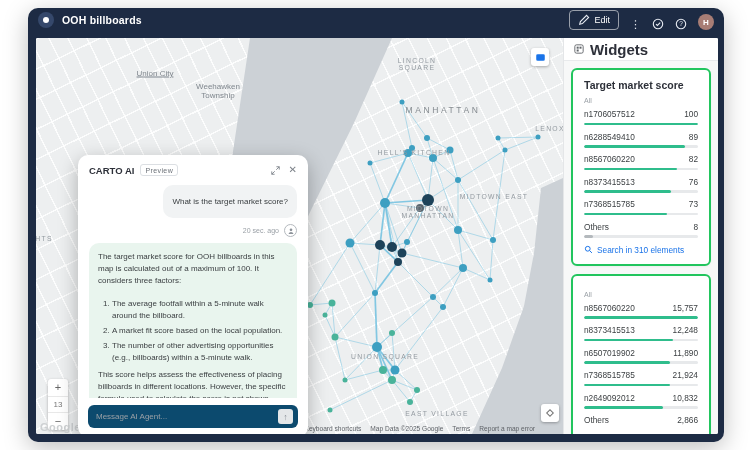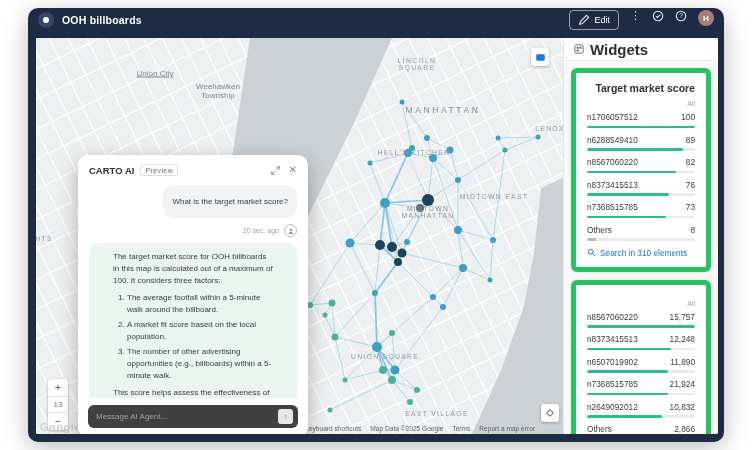--- a/index.html
+++ b/index.html
@@ -6,21 +6,21 @@
   html,body { width:754px; height:450px; background:#fff; font-family:"Liberation Sans", sans-serif; overflow:hidden; }
 
   .window { position:absolute; left:28px; top:8px; width:696px; height:434px;
     background:#1d2b44; border-radius:10px; box-shadow:0 6px 24px rgba(0,0,0,.25); overflow:hidden; }
 
   
   .topbar { position:absolute; left:0; top:0; right:0; height:24px; display:flex; align-items:center; padding:0 10px; gap:8px; }
   .logo { width:16px; height:16px; border-radius:50%; background:#35486b; display:flex; align-items:center; justify-content:center; flex:0 0 auto; }
   .logo::before { content:""; width:6px; height:6px; border-radius:50%; background:#fff; }
   .app-title { color:#fff; font-size:10.5px; font-weight:600; letter-spacing:.2px; }
-  .topbar-right { margin-left:auto; display:flex; align-items:flex-start; gap:11px; }
+  .topbar-right { margin-left:auto; display:flex; align-items:flex-end; gap:11px; }
   .edit-btn { display:flex; align-items:center; gap:4px; color:#fff; font-size:9px; border:1px solid rgba(255,255,255,.55); border-radius:4px; padding:3px 8px; cursor:pointer; }
   .tb-icon { width:12px; height:12px; color:#e7ebf2; }
   .kebab { color:#e7ebf2; font-size:11px; line-height:1; letter-spacing:0; }
   .avatar { width:16px; height:16px; border-radius:50%; background:#a87d75; color:#fff; font-size:8px; font-weight:700; display:flex; align-items:center; justify-content:center; }
 
   
   .content { position:absolute; left:8px; right:6px; top:30px; bottom:8px; background:#fff; border-radius:2px; display:flex; overflow:hidden; }
 
   
   .map-area { position:relative; width:527px; height:100%; background:#edeff0; overflow:hidden; flex:0 0 auto; }
@@ -60,36 +60,36 @@
   .chip { font-size:7px; color:#6b7077; border:1px solid #dcdfe3; border-radius:3px; padding:1.5px 4px; letter-spacing:.4px; }
   .chat-header-icons { margin-left:auto; display:flex; align-items:center; gap:9px; color:#7d838a; }
   .chat-header-icons svg { width:9px; height:9px; cursor:pointer; }
   .chat-close { font-size:10px; line-height:1; cursor:pointer; }
   .chat-body { flex:1; padding:4px 11px 0; display:flex; flex-direction:column; overflow:hidden; }
   .bubble-user { align-self:flex-end; background:#f1f3f4; color:#3c4043; font-size:8px; padding:12px 9px; border-radius:10px; max-width:80%; }
   .msg-meta { align-self:flex-end; display:flex; align-items:center; gap:5px; margin:6px 0 6px; }
   .msg-time { font-size:7px; color:#9aa0a6; }
   .mini-avatar { width:13px; height:13px; border-radius:50%; border:1px solid #b4b9be; color:#8d939a; display:flex; align-items:center; justify-content:center; }
   .mini-avatar svg { width:8px; height:8px; }
-  .bubble-ai { background:#e9f5ee; color:#3c4043; font-size:8px; line-height:1.5; padding:8px 24px; border-radius:10px; }
-  .bubble-ai ol { margin:5px 0 5px 3px; padding-left:11px; }
+  .bubble-ai { background:#e9f5ee; color:#3c4043; font-size:8px; line-height:1.5; padding:8px 9px; border-radius:10px; }
+  .bubble-ai ol { margin:11px 0 5px 3px; padding-left:11px; }
   .bubble-ai li { margin-bottom:3px; }
   .chat-actions { display:flex; align-items:center; gap:8px; padding:7px 1px 0; }
   .chat-input-row { padding:7px 10px 9px; }
-  .chat-input { background:#404040; border-radius:6px; height:23px; display:flex; align-items:center; padding:0 5px 0 8px; cursor:text; }
+  .chat-input { background:#0c4a6e; border-radius:6px; height:23px; display:flex; align-items:center; padding:0 5px 0 8px; cursor:text; }
   .chat-placeholder { font-size:8px; color:#9aa0a6; flex:1; }
   .send-btn { width:15px; height:15px; border-radius:3px; background:#e4e7e9; color:#8d939a; font-size:9px; display:flex; align-items:center; justify-content:center; cursor:pointer; }
 
   
   .sidebar { flex:1; background:#f7f8f8; display:flex; flex-direction:column; border-left:1px solid #e4e6e8; }
   .sidebar-header { height:23px; background:#fff; border-bottom:1px solid #e8eaec; display:flex; align-items:center; gap:6px; padding:0 10px; flex:0 0 auto; }
   .sidebar-header svg { width:10px; height:10px; color:#5f6368; }
   .sidebar-header-title { font-size:15px; font-weight:600; color:#2d3039; }
   .sidebar-body { flex:1; padding:7px; display:flex; flex-direction:column; gap:8px; overflow:hidden; }
-  .widget-card { background:#fff; border:5px solid #22c55e; border-radius:6px; padding:9px 11px; box-shadow:0 1px 2px rgba(0,0,0,.04);text-align:right; }
+  .widget-card { background:#fff; border:2px solid #22c55e; border-radius:6px; padding:9px 11px; box-shadow:0 1px 2px rgba(0,0,0,.04); }
   .w-title { font-size:10.5px; font-weight:700; color:#2d3039; }
   .w-sub { font-size:7px; color:#9aa0a6; margin:6px 0 5px; }
   .w-row { margin-bottom:6.5px; }
   .w-row-top { display:flex; justify-content:space-between; font-size:8.3px; color:#3c4043; font-weight:500; }
   .w-track { height:2.5px; background:#e7e9eb; border-radius:2px; margin-top:3.5px; overflow:hidden; }
   .w-fill { height:100%; border-radius:2px; }
   .w-search { display:flex; align-items:center; gap:4px; font-size:8.3px; font-weight:500; margin-top:7px; cursor:pointer; }
   .w-search svg { width:9px; height:9px; }
 </style>
 </head>

